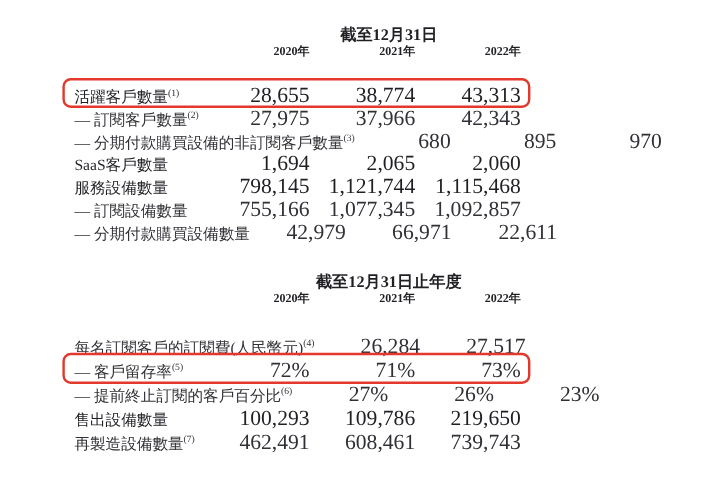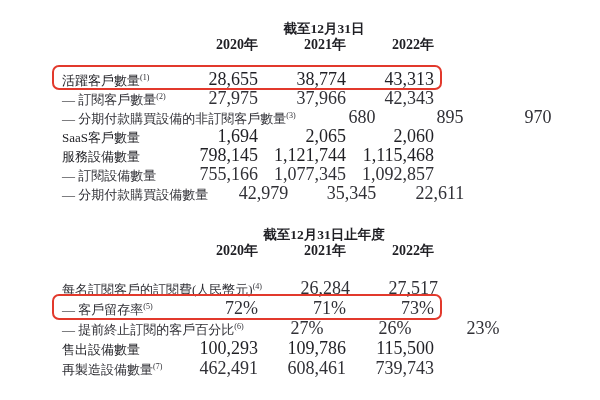--- a/index.html
+++ b/index.html
@@ -63,21 +63,21 @@
     color:var(--text-bold);
     transform:translateX(18px);
     white-space:nowrap;
   }
   .years{
     display:flex;
     align-items:baseline;
     height:17px;
   }
   .years .spacer{flex:1 1 auto;}
-  .years .col{font-weight:700;font-size:14px;color:var(--text-bold);}
+  .years .col{font-weight:700;font-size:10px;color:var(--text-bold);}
   
   .hlbox{
     position:absolute;
     left:-10px;right:-8px;top:-4px;bottom:-2px;
     border:2px solid var(--red);
     border-radius:7px;
     pointer-events:none;
   }
   .gap-rows1{height:16px;}
   .gap-sec{height:24px;}
@@ -140,21 +140,21 @@
     <div class="row">
       <div class="lbl"><span>— 訂閱設備數量</span></div>
       <div class="col c1">755,166</div>
       <div class="col c2">1,077,345</div>
       <div class="col c3">1,092,857</div>
     </div>
 
     <div class="row">
       <div class="lbl"><span>— 分期付款購買設備數量</span></div>
       <div class="col c1">42,979</div>
-      <div class="col c2">35,345</div>
+      <div class="col c2">66,971</div>
       <div class="col c3">22,611</div>
     </div>
   </div>
 
   <div class="gap-sec"></div>
 
   <div class="sec2">
     <div class="phead">
       <div class="spacer"></div>
       <div class="span3">截至12月31日止年度</div>
@@ -185,21 +185,21 @@
       <div class="lbl"><span>— 提前終止訂閱的客戶百分比</span><span class="sup">(6)</span></div>
       <div class="col c1">27%</div>
       <div class="col c2">26%</div>
       <div class="col c3">23%</div>
     </div>
 
     <div class="row b">
       <div class="lbl"><span>售出設備數量</span></div>
       <div class="col c1">100,293</div>
       <div class="col c2">109,786</div>
-      <div class="col c3">115,500</div>
+      <div class="col c3">219,650</div>
     </div>
 
     <div class="row">
       <div class="lbl"><span>再製造設備數量</span><span class="sup">(7)</span></div>
       <div class="col c1">462,491</div>
       <div class="col c2">608,461</div>
       <div class="col c3">739,743</div>
     </div>
   </div>
 

